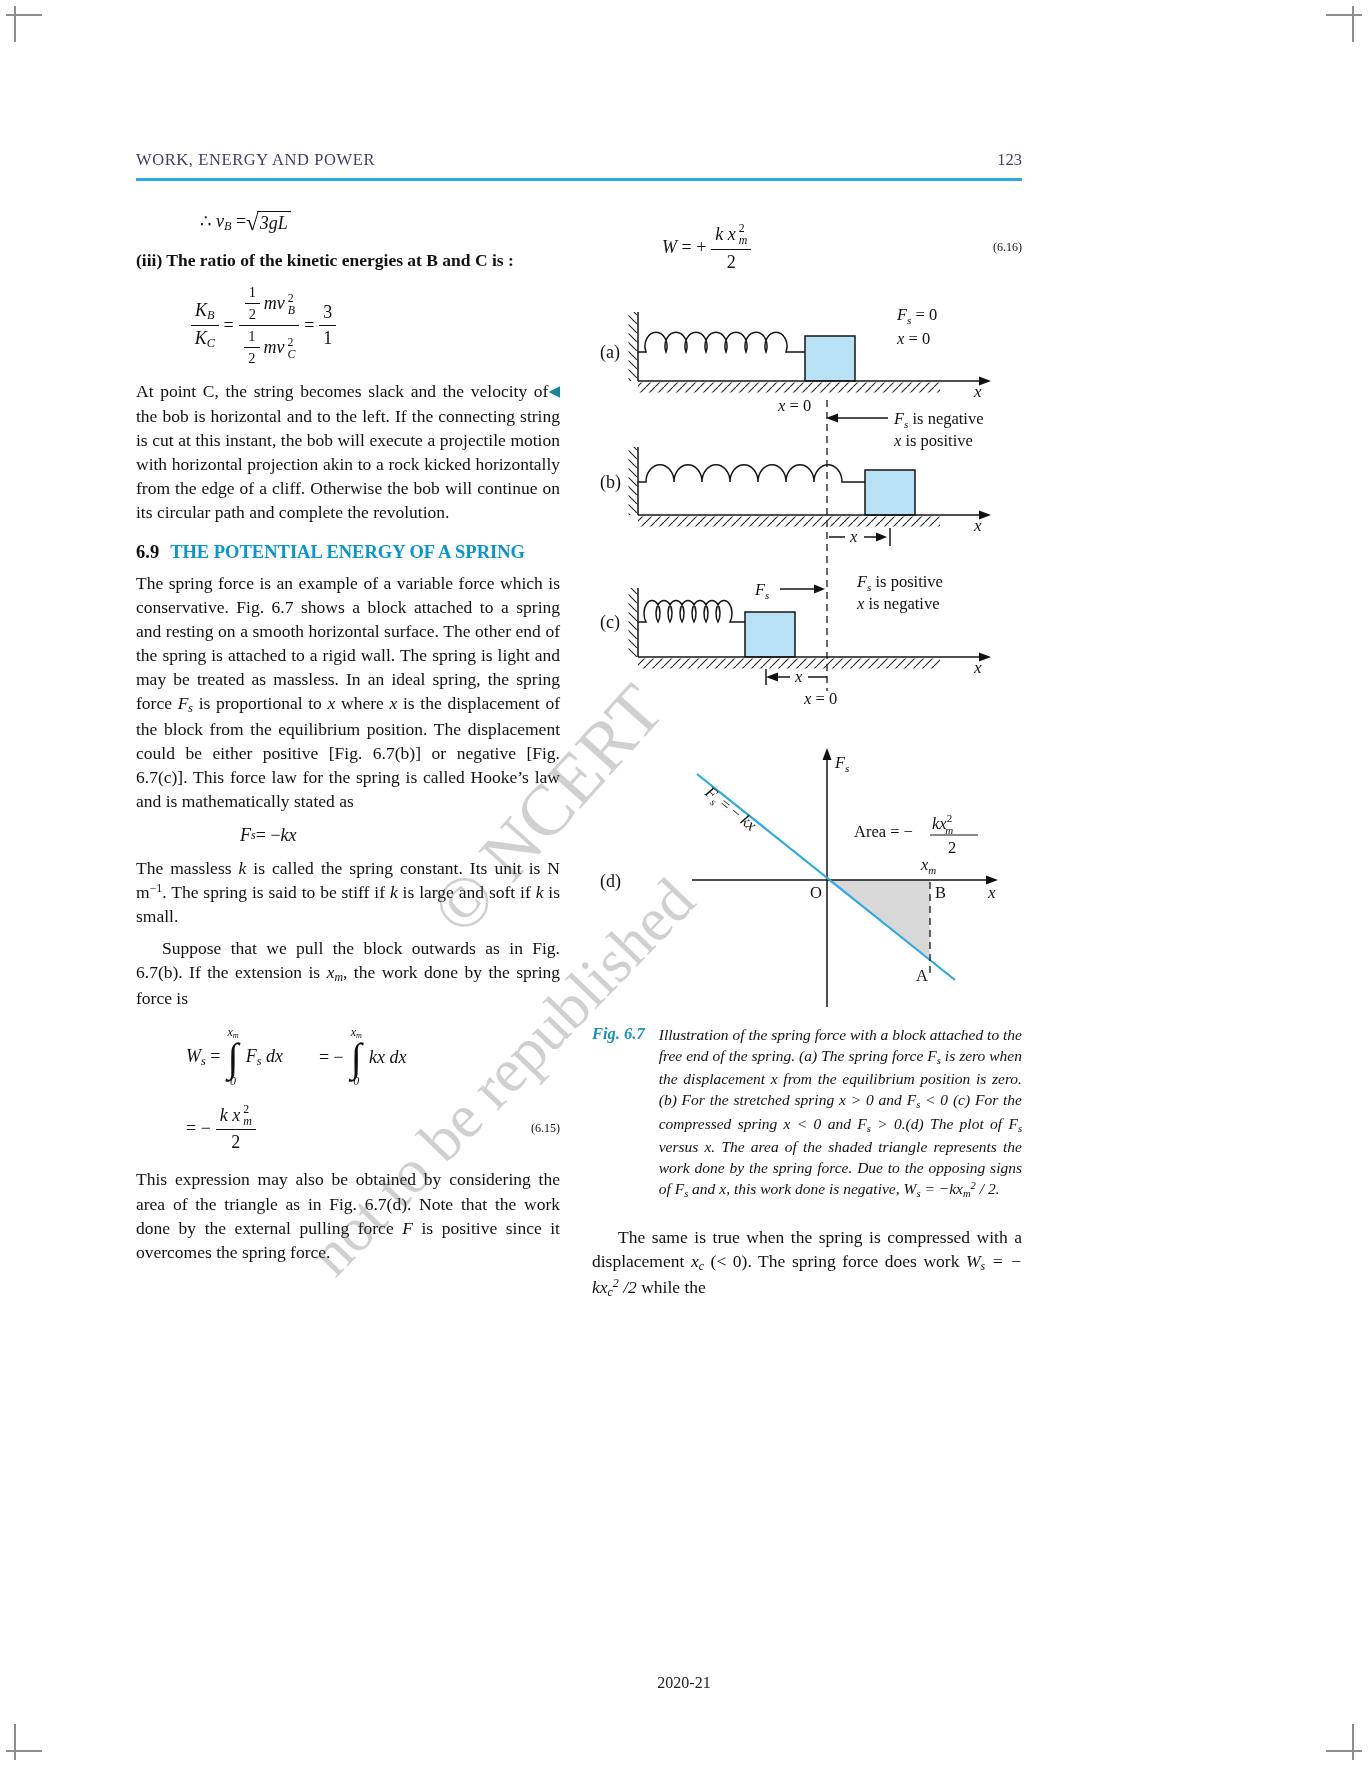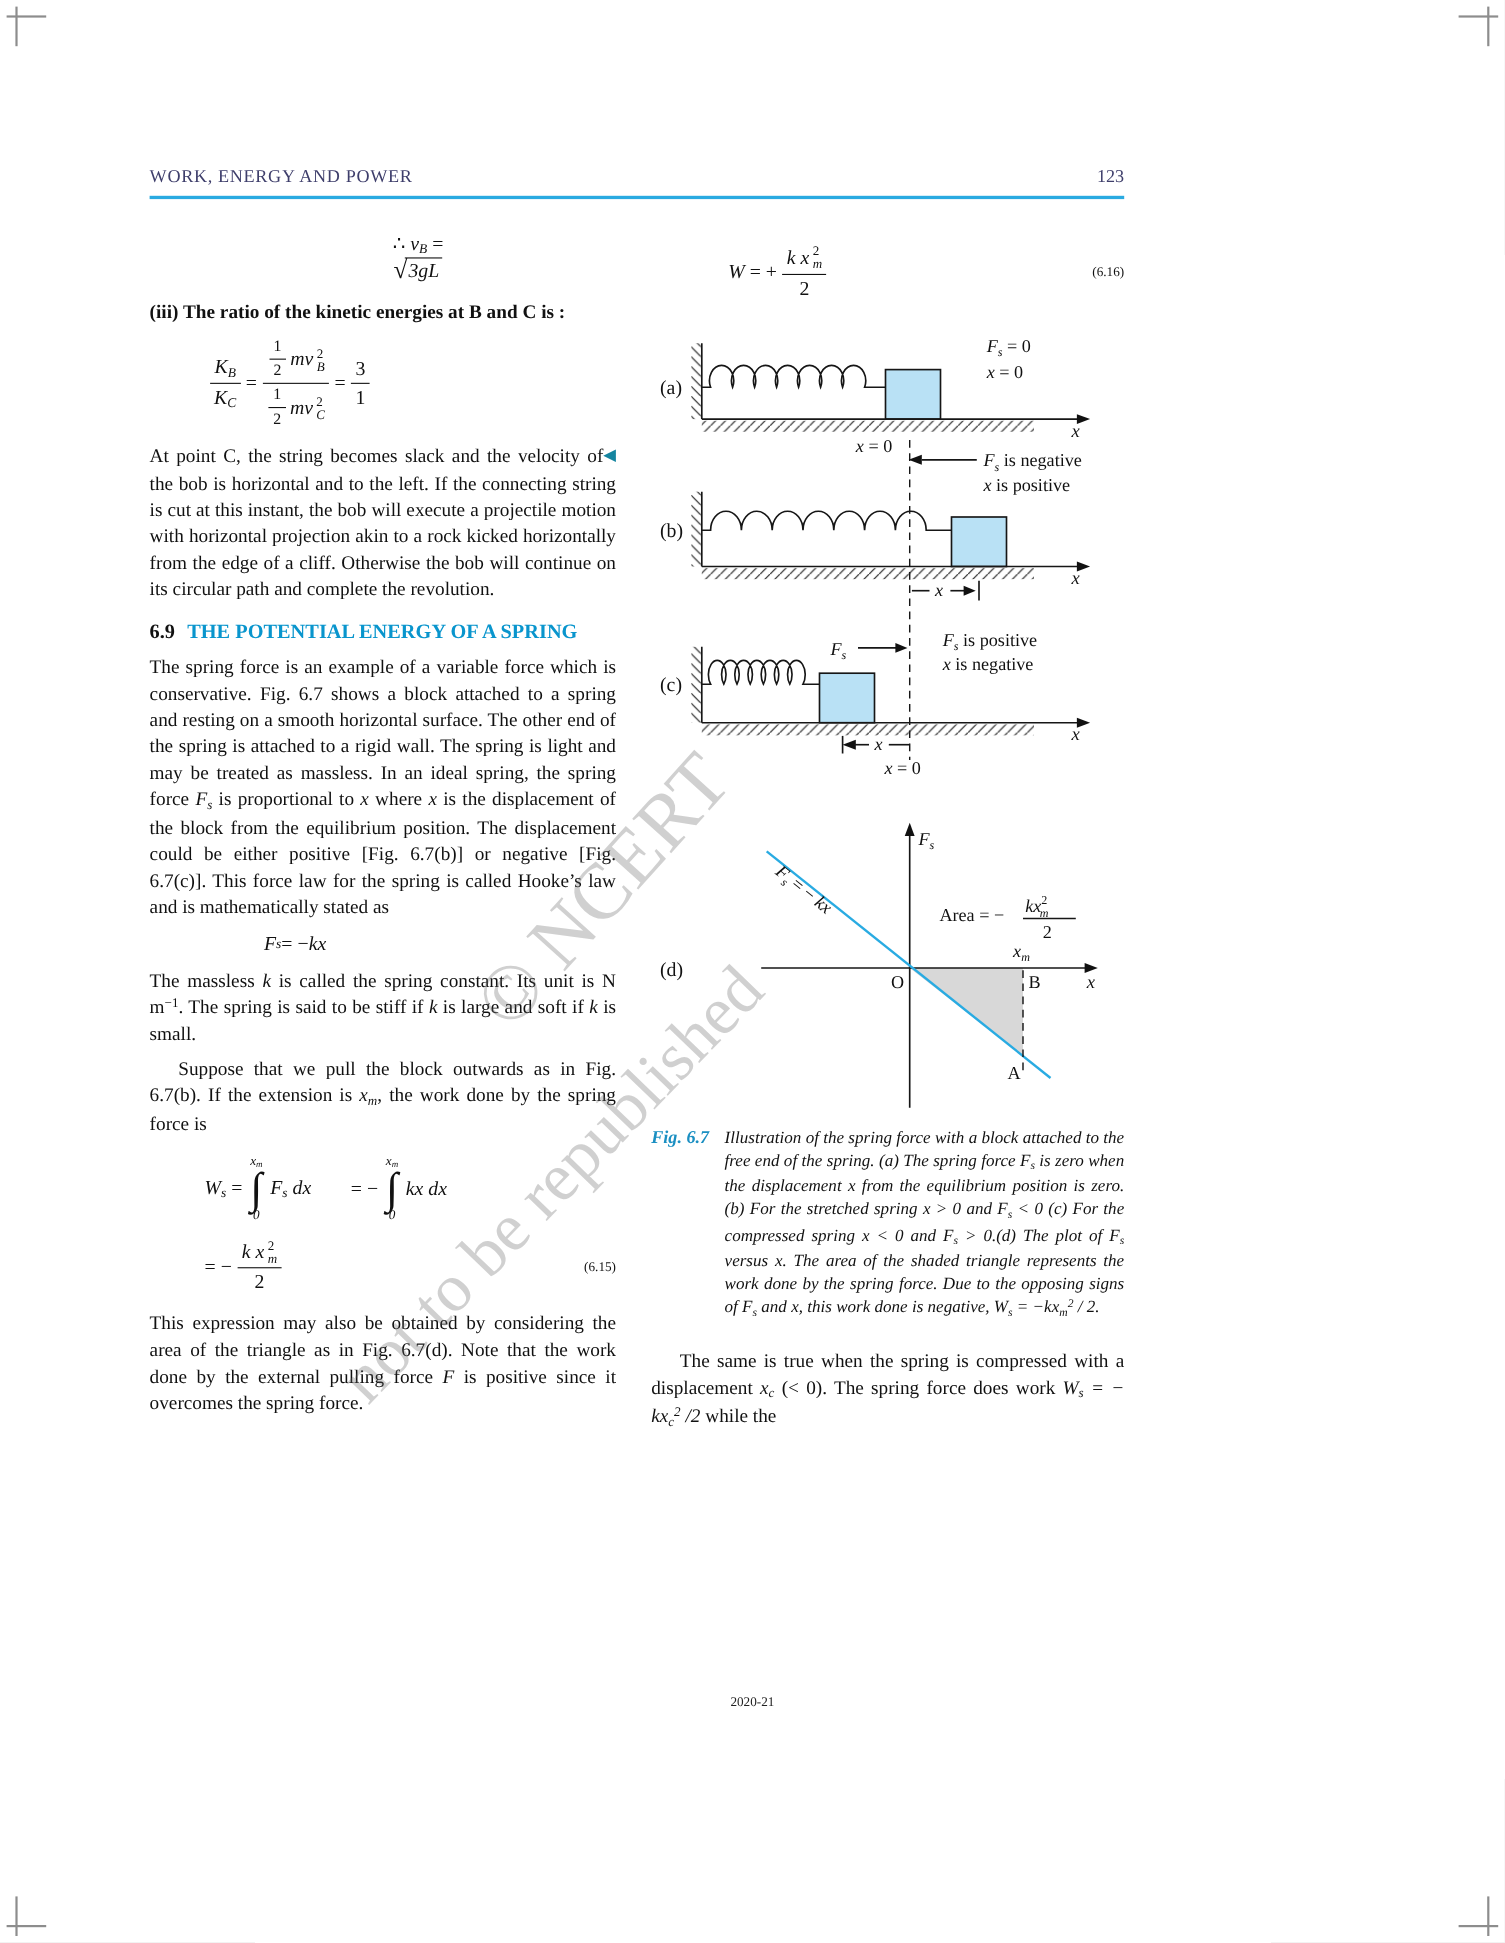--- a/index.html
+++ b/index.html
@@ -63,21 +63,21 @@
   .blue{stroke:#29abe2;stroke-width:2.2;fill:none}
 
   
   .caption{display:flex;gap:14px;margin-top:12px;}
   .figlabel{color:#1a8fc2;font-weight:700;font-style:italic;font-size:16.5px;white-space:nowrap;}
   .captext{font-style:italic;font-size:15.5px;line-height:1.36;text-align:justify;flex:1;}
 
   
   .wm{position:absolute;color:rgba(100,100,100,.30);white-space:nowrap;pointer-events:none;z-index:5;
       font-family:"Liberation Serif",serif;transform-origin:left top;}
-  .footer{position:absolute;top:1540px;left:0;width:100%;text-align:center;font-size:12px;color:#222;}
+  .footer{position:absolute;top:1674px;left:0;width:100%;text-align:center;font-size:16px;color:#222;}
 </style>
 </head>
 <body>
 
 <div class="page">
 
   <div class="crop" style="left:14px;top:6px;width:2px;height:36px;"></div>
   <div class="crop" style="left:6px;top:14px;width:36px;height:2px;"></div>
   <div class="crop" style="left:1352px;top:6px;width:2px;height:36px;"></div>
   <div class="crop" style="left:1326px;top:14px;width:36px;height:2px;"></div>
@@ -86,21 +86,21 @@
   <div class="crop" style="left:1352px;top:1724px;width:2px;height:36px;"></div>
   <div class="crop" style="left:1326px;top:1750px;width:36px;height:2px;"></div>
 
   <div class="header">
     <span class="htitle">WORK, ENERGY AND POWER</span>
     <span class="hpage">123</span>
   </div>
 
   <div class="col-left">
 
-    <div class="eqrow" style="margin:14px 0 10px 64px;flex-direction:column;">
+    <div class="eqrow" style="margin:14px 0 10px 64px;">
       <span><span>∴ </span><span class="it">v</span><span class="it vsub">B</span><span> = </span></span>
       <span class="sqrt">
         <span class="rsign">√</span>
         <span class="radicand it">3gL</span>
       </span>
     </div>
 
     <div class="para hang" style="margin:14px 0 2px 0;font-weight:bold;"><span>(iii) The ratio of the kinetic energies at B and C is :</span></div>
 
     <div class="eqrow" style="margin:12px 0 12px 50px;">

